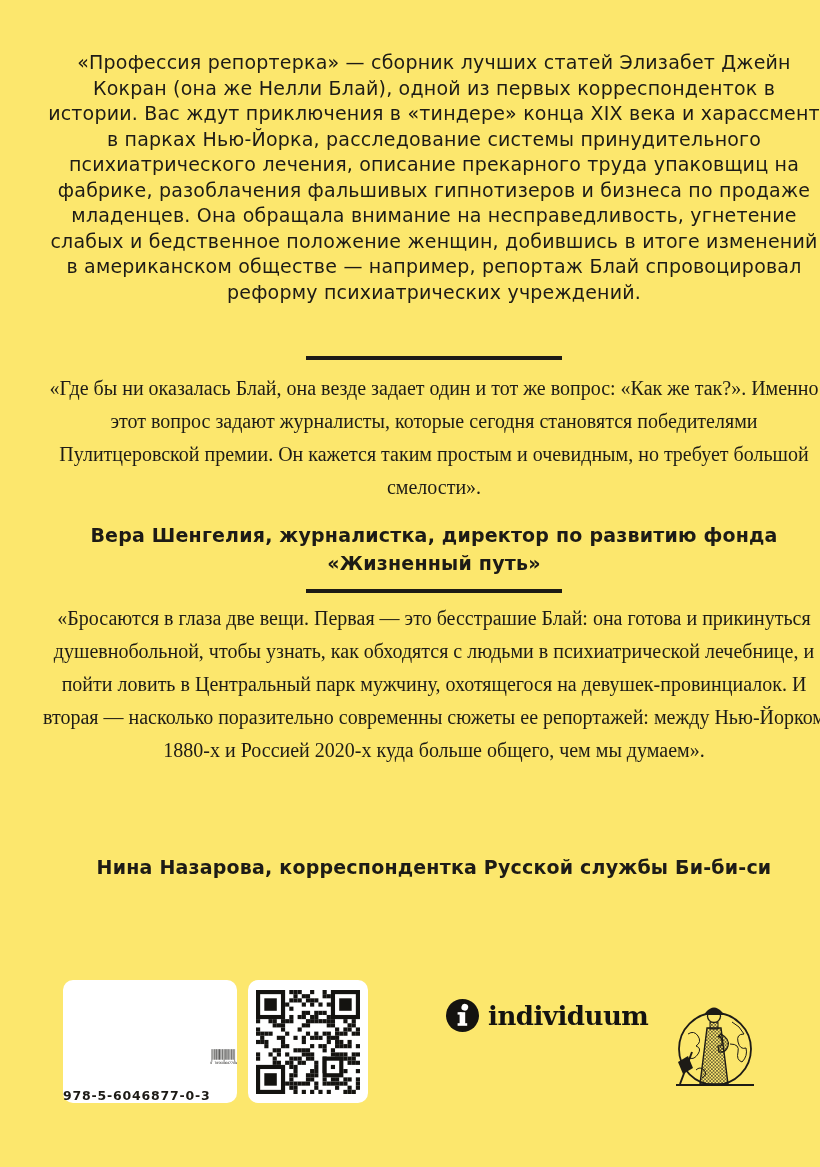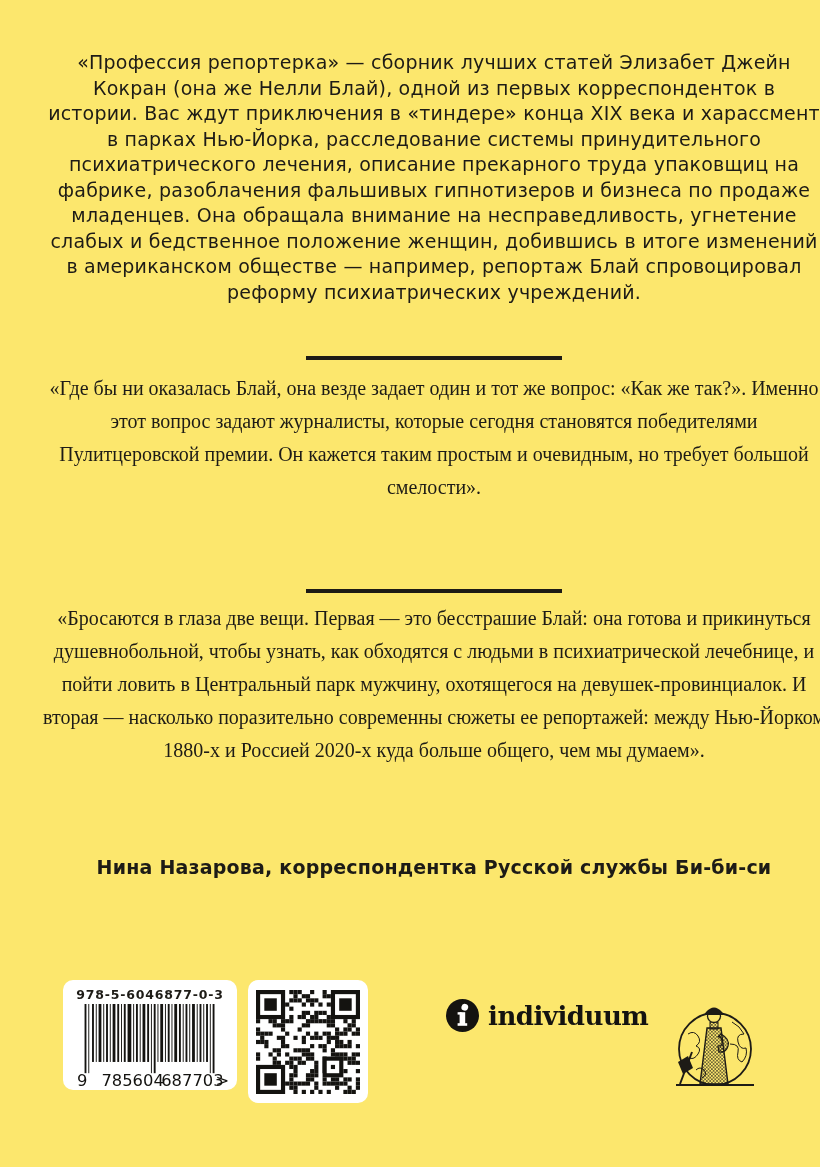--- a/index.html
+++ b/index.html
@@ -47,22 +47,22 @@
   }
   .attribution-1{top:521px;}
   .attribution-2{top:834px;margin-top:19px;}
 
   
   .card{
     position:absolute;top:980px;
     background:#ffffff;border-radius:10px;
   }
   .barcode-card{
-    left:63px;width:174px;height:110px;
-    display:flex;flex-direction:column;align-items:center;
+    left:63px;width:174px;height:123px;
+    display:flex;align-items:flex-end;
   }
   .isbn-text{
     margin-top:7px;
     font-size:12.5px;letter-spacing:0.8px;font-weight:bold;
     font-family:"DejaVu Sans",sans-serif;
     white-space:nowrap;
   }
   .barcode-svg{display:block;margin-top:2px;}
   .qr-card{
     left:248px;width:120px;height:123px;
@@ -89,20 +89,21 @@
 <body>
 
 <div class="cover">
 
   <p class="description">«Профессия репортерка» — сборник лучших статей Элизабет Джейн Кокран (она же Нелли Блай), одной из первых корреспонденток в истории. Вас ждут приключения в «тиндере» конца XIX века и харассмент в парках Нью-Йорка, расследование системы принудительного психиатрического лечения, описание прекарного труда упаковщиц на фабрике, разоблачения фальшивых гипнотизеров и бизнеса по продаже младенцев. Она обращала внимание на несправедливость, угнетение слабых и бедственное положение женщин, добившись в итоге изменений в американском обществе — например, репортаж Блай спровоцировал реформу психиатрических учреждений.</p>
 
   <div class="divider divider-1"></div>
 
   <blockquote class="quote quote-1">«Где бы ни оказалась Блай, она везде задает один и тот же вопрос: «Как же так?». Именно этот вопрос задают журналисты, которые сегодня становятся победителями Пулитцеровской премии. Он кажется таким простым и очевидным, но требует большой смелости».</blockquote>
 
+  <p class="attribution attribution-1">Вера Шенгелия, журналистка, директор по развитию фонда «Жизненный путь»</p>
 
   <div class="divider divider-2"></div>
 
   <blockquote class="quote quote-2">«Бросаются в глаза две вещи. Первая — это бесстрашие Блай: она готова и прикинуться душевнобольной, чтобы узнать, как обходятся с людьми в психиатрической лечебнице, и пойти ловить в Центральный парк мужчину, охотящегося на девушек-провинциалок. И вторая — насколько поразительно современны сюжеты ее репортажей: между Нью-Йорком 1880-х и Россией 2020-х куда больше общего, чем мы думаем».</blockquote>
 
   <p class="attribution attribution-2">Нина Назарова, корреспондентка Русской службы Би-би-си</p>
 
   <div class="card barcode-card">
     <div class="isbn-text">978-5-6046877-0-3</div>
     <svg class="barcode-svg" id="barcode" width="156" height="92" viewBox="0 0 156 92">

